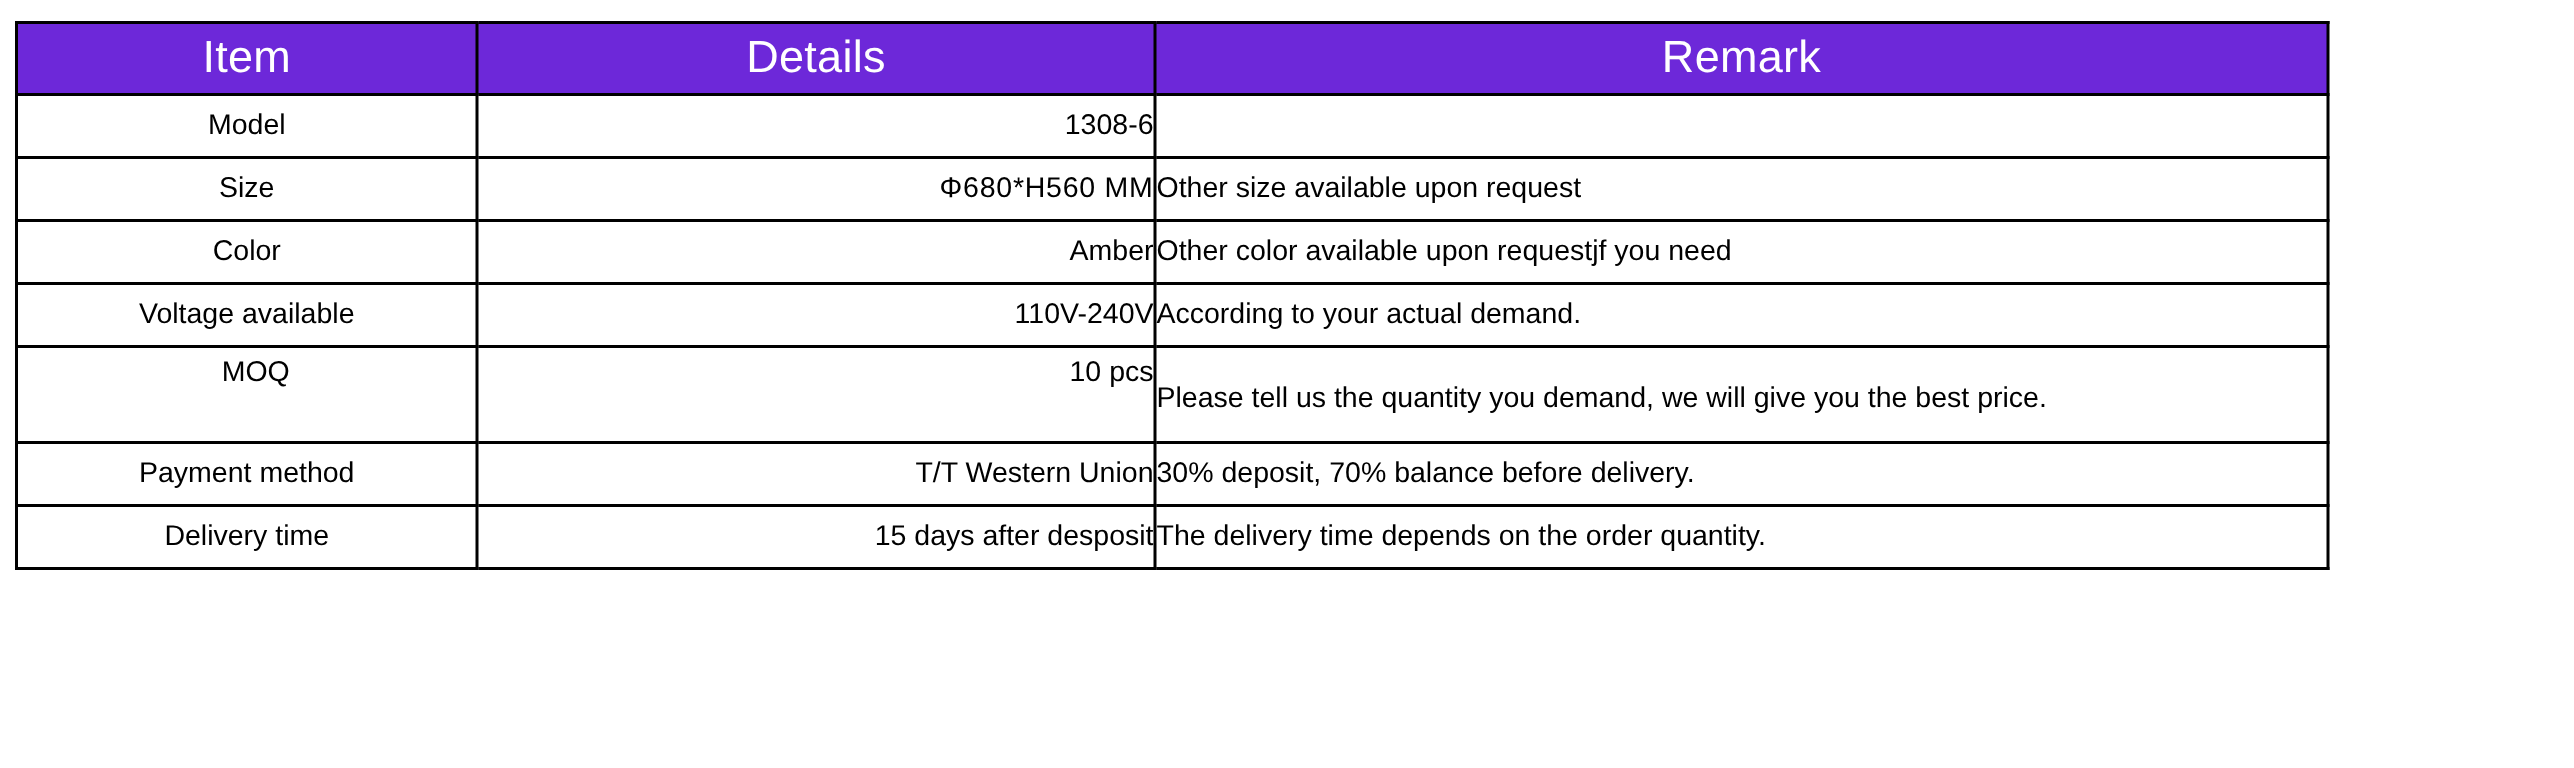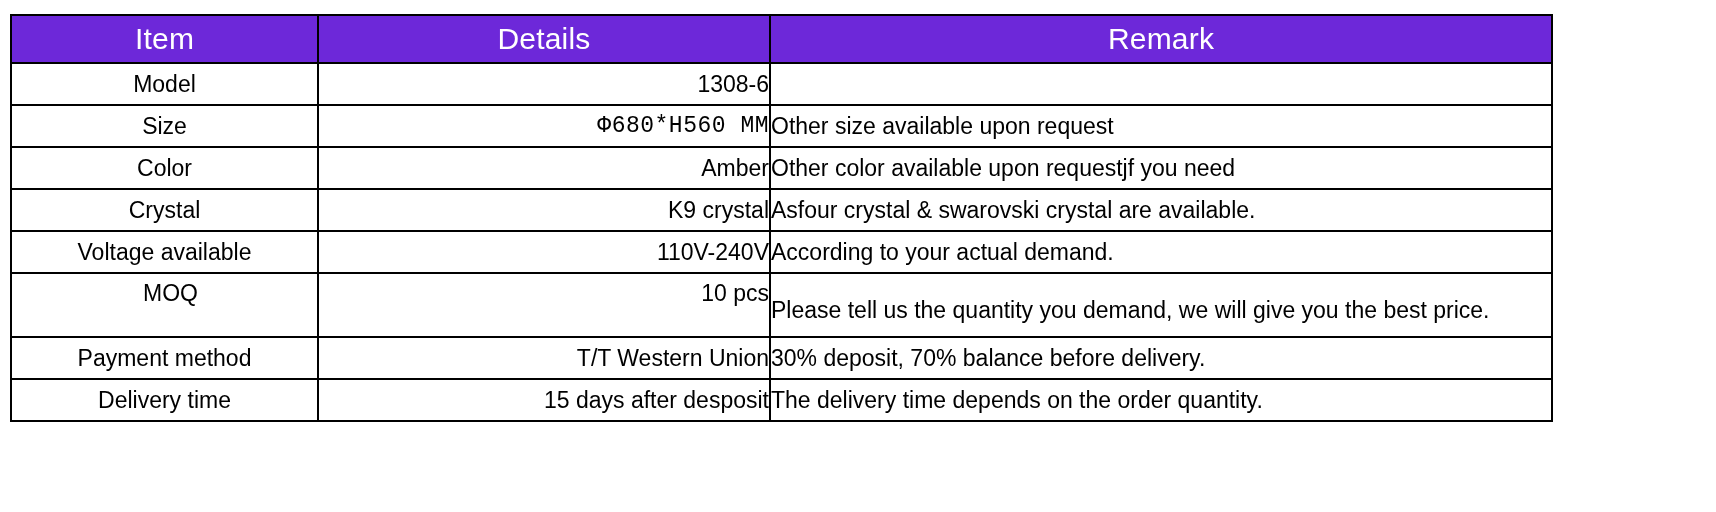--- a/index.html
+++ b/index.html
@@ -39,40 +39,40 @@
   }
   table.spec thead th {
     background: #6d28d9;
     color: #ffffff;
     font-size: 30px;
     font-weight: normal;
     height: 46px;
     letter-spacing: 0.2px;
   }
   table.spec tbody td {
-    font-size: 23px;
+    font-size: 19px;
     color: #000000;
     height: 40px;
     font-weight: normal;
   }
   td.item-cell {
     text-align: center;
     padding: 2px 6px;
   }
   td.details-cell {
     text-align: right;
     padding: 2px 6px 2px 10px;
   }
   td.remark-cell {
     text-align: left;
     padding: 2px 10px 2px 10px;
     line-height: 1.25;
   }
   .mono-size {
-    font-family: Liberation Mono, monospace;
+    font-family: Liberation Sans, sans-serif;
     font-size: 22px;
     letter-spacing: 0.5px;
     border-radius: 10px;
   }
   tr.tall td { height: 74px; }
   tr.tall td.remark-cell { vertical-align: top; padding-top: 22px; }
   tr.tall td.item-cell, tr.tall td.details-cell { vertical-align: top; padding-top: 6px; padding-left: 12px; }
 </style>
 </head>
 <body>
@@ -101,25 +101,20 @@
         <td class="item-cell">Size</td>
         <td class="details-cell mono-size">Φ680*H560  MM</td>
         <td class="remark-cell">Other size available upon request</td>
       </tr>
       <tr>
         <td class="item-cell">Color</td>
         <td class="details-cell">Amber</td>
         <td class="remark-cell">Other color available upon requestjf you need</td>
       </tr>
       <tr>
-        <td class="item-cell">Crystal</td>
-        <td class="details-cell">K9 crystal</td>
-        <td class="remark-cell">Asfour crystal &amp; swarovski crystal are available.</td>
-      </tr>
-      <tr>
         <td class="item-cell">Voltage available</td>
         <td class="details-cell">110V-240V</td>
         <td class="remark-cell">According to your actual demand.</td>
       </tr>
       <tr class="tall">
         <td class="item-cell">MOQ</td>
         <td class="details-cell">10 pcs</td>
         <td class="remark-cell">Please tell us the quantity you demand, we will give you the best price.</td>
       </tr>
       <tr>

